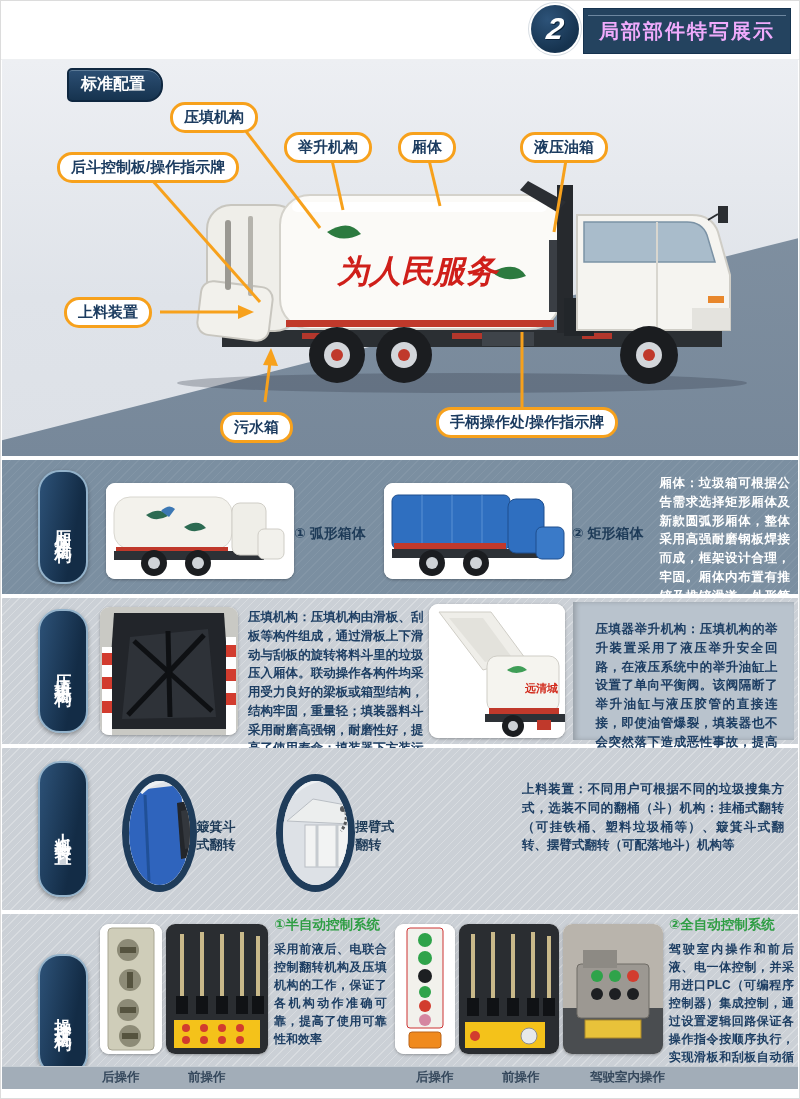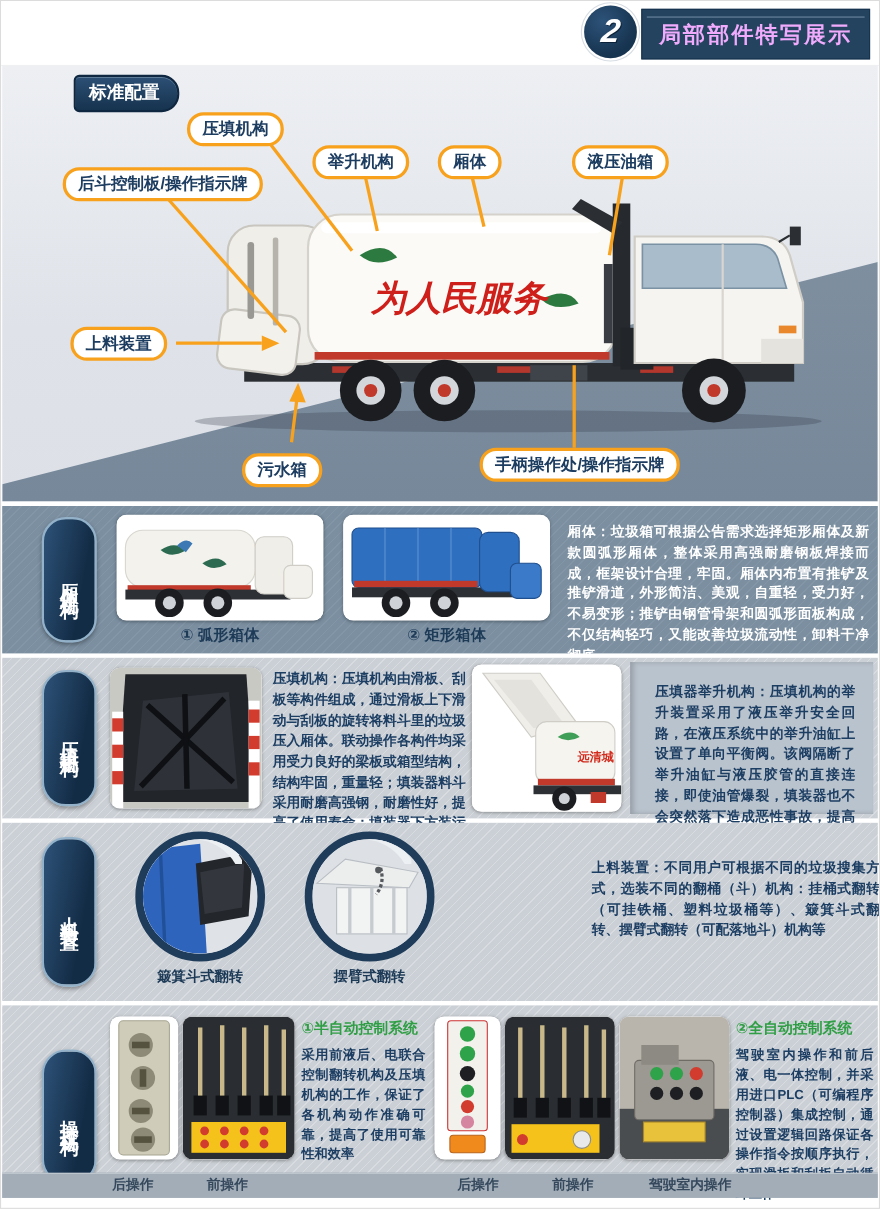--- a/index.html
+++ b/index.html
@@ -37,21 +37,21 @@
   .sec-dark{background:#7b8fa1;background-image:repeating-linear-gradient(135deg,rgba(255,255,255,.06) 0 1px,transparent 1px 6px);}
   .sec-light{background:#cbd0d6;background-image:repeating-linear-gradient(135deg,rgba(255,255,255,.25) 0 1px,transparent 1px 6px);}
   .tab{align-self:center;margin-left:36px;width:46px;height:82%;min-height:100px;
        border-radius:22px;border:2px solid #93b2ca;
        background:linear-gradient(100deg,#2d5278,#132c46 70%);
        display:flex;align-items:center;justify-content:center;
        writing-mode:vertical-rl;text-orientation:upright;
        color:#fff;font-weight:bold;font-size:17px;letter-spacing:5px;
        box-shadow:0 2px 4px rgba(0,0,0,.35);}
   .photo{background:#fff;border-radius:9px;box-shadow:0 1px 3px rgba(0,0,0,.3);overflow:hidden;flex:none;}
-  .fig{display:flex;flex-direction:column;align-items:center;flex:none;border-radius:11px;}
+  .fig{display:flex;flex-direction:row;align-items:center;flex:none;border-radius:11px;}
   .caption{font-size:14px;font-weight:bold;color:#1d3a57;margin-top:5px;}
   .txt{color:#1d3e63;font-weight:bold;font-size:12.5px;line-height:1.5;text-align:justify;}
   .txt-white{color:#fff;font-weight:bold;font-size:12.5px;line-height:1.5;text-align:justify;}
 
   
   .s1{height:134px;}
   .s1 .fig{margin:8px 0 0 18px;}
   .s1 .photo{width:188px;height:96px;}
   .s1 .txt-white{width:322px;margin:14px 8px 0 16px;}
 
@@ -65,27 +65,27 @@
            box-shadow:inset 3px 0 5px rgba(0,0,0,.18);padding:8px 10px 0 12px;box-sizing:border-box;}
 
   
   .s3{height:162px;}
   .s3 .fig{margin:8px 0 0 24px;width:120px;}
   .circle{position:relative;width:104px;height:104px;border-radius:50%;border:7px solid #1f3c5a;overflow:hidden;background:#dfe3e8;}
   .circle:after{content:"";position:absolute;left:-7px;top:-7px;width:104px;height:52px;
         border:7px solid transparent;border-top-color:#edf0f3;border-radius:59px 59px 0 0/59px 59px 0 0;
         box-sizing:border-box;pointer-events:none;}
   .s3 .caption{font-size:13px;}
-  .s3-text{position:absolute;left:536px;top:32px;width:262px;}
+  .s3-text{position:absolute;left:520px;top:32px;width:262px;}
 
   
   .s4{height:175px;align-items:flex-start;}
   .s4 .tab{margin-top:26px;height:118px;}
   .s4 .photo{height:130px;margin-top:10px;}
-  .tb{margin:10px 4px 0 6px;}
+  .tb{margin:0 4px 0 6px;}
   .tb h4{margin:2px 0 6px 0;font-size:13.5px;color:#2f9e44;}
   .tb .txt{font-size:12px;}
   .footband{position:absolute;left:0;right:0;bottom:0;height:23px;background:#a2adb8;
         box-shadow:inset 0 1px 0 rgba(255,255,255,.4);}
   .footband span{position:absolute;top:3px;font-size:12.5px;font-weight:bold;color:#35485c;}
 </style>
 </head>
 <body>
 
 <div class="page">

